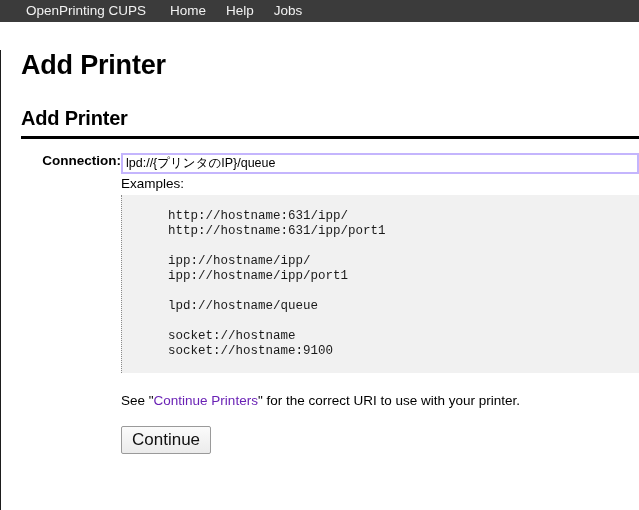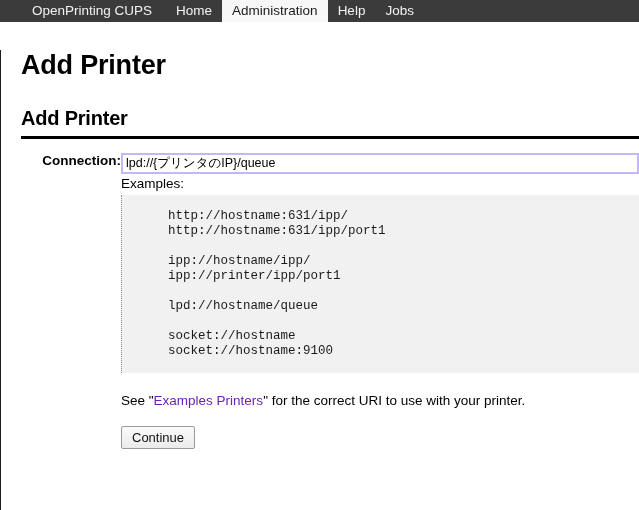--- a/index.html
+++ b/index.html
@@ -17,21 +17,21 @@
     overflow: hidden;
     position: relative;
   }
 
   
   #nav-bar {
     background: #3b3b3b;
     height: 22px;
     display: flex;
     align-items: stretch;
-    padding-left: 28px;
+    padding-left: 22px;
     box-sizing: border-box;
   }
   .nav-item {
     color: #f2f2f2;
     font-size: 13.5px;
     line-height: 22px;
     padding: 0 10px;
     white-space: nowrap;
     text-decoration: none;
     cursor: pointer;
@@ -142,36 +142,35 @@
   }
   #network-printers-link {
     color: #6a22b5;
     text-decoration: none;
     cursor: pointer;
   }
 
   #continue-button {
     margin-top: 18px;
     font-family: "Liberation Sans", sans-serif;
-    font-size: 13px;
+    font-size: 17px;
     padding: 3px 10px;
     background: linear-gradient(#fbfbfb, #ebebeb);
     border: 1px solid #9a9a9a;
     border-radius: 2px;
     color: #111111;
     cursor: pointer;
   }
 </style>
 </head>
 <body>
 
 <div id="nav-bar">
   <a class="nav-item brand">OpenPrinting CUPS</a>
   <a class="nav-item">Home</a>
-  <a class="nav-item active">Administration</a>
   <a class="nav-item">Help</a>
   <a class="nav-item">Jobs</a>
 </div>
 
 <div id="page-body">
 
   <h1 id="page-title">Add Printer</h1>
 
   <h2 id="section-title">Add Printer</h2>
 
@@ -181,24 +180,24 @@
     <table id="form-table">
       <tbody>
           <tr>
         <td class="label-cell">Connection:</td>
         <td class="field-cell">
 
           <input id="connection-input" type="text" value="lpd://{プリンタのIP}/queue" style="">
 
           <div class="examples-label">Examples:</div>
 
-          <div id="examples-block"><div>http://hostname:631/ipp/</div><div>http://hostname:631/ipp/port1</div><div class="example-gap"></div><div>ipp://hostname/ipp/</div><div>ipp://printer/ipp/port1</div><div class="example-gap"></div><div>lpd://hostname/queue</div><div class="example-gap"></div><div>socket://hostname</div><div>socket://hostname:9100</div></div>
+          <div id="examples-block"><div>http://hostname:631/ipp/</div><div>http://hostname:631/ipp/port1</div><div class="example-gap"></div><div>ipp://hostname/ipp/</div><div>ipp://hostname/ipp/port1</div><div class="example-gap"></div><div>lpd://hostname/queue</div><div class="example-gap"></div><div>socket://hostname</div><div>socket://hostname:9100</div></div>
 
           <div id="see-line">
-            <span>See "</span><a id="network-printers-link">Examples Printers</a><span>" for the correct URI to use with your printer.</span>
+            <span>See "</span><a id="network-printers-link">Continue Printers</a><span>" for the correct URI to use with your printer.</span>
           </div>
 
           <button id="continue-button" type="button">Continue</button>
         </td>
       </tr>
     </tbody>
       </table>
   </form>
 </div>
 

